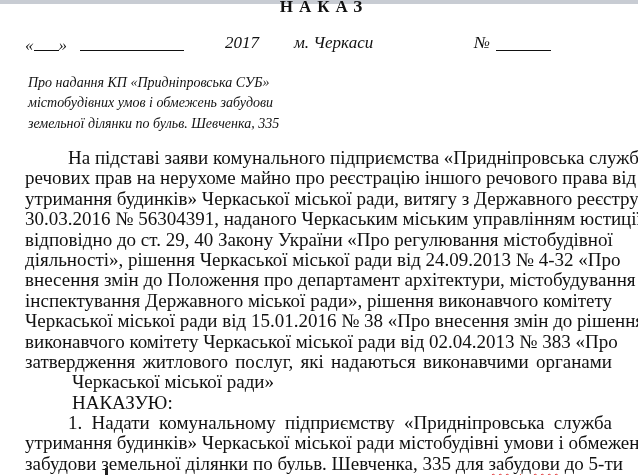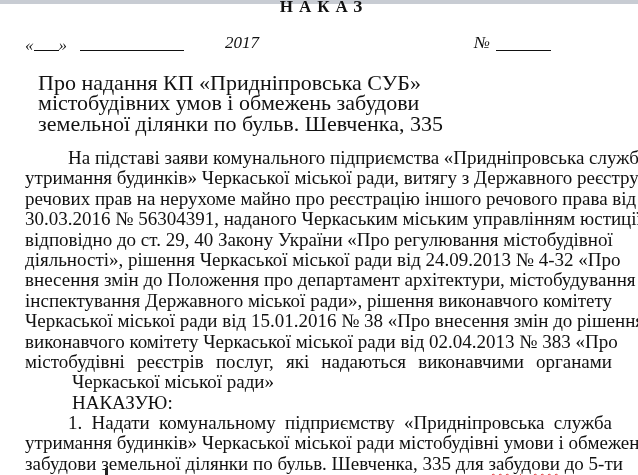--- a/index.html
+++ b/index.html
@@ -49,23 +49,24 @@
     }
     .blank {
       display: inline-block;
       border-bottom: 1px solid #111;
       height: 17px;
       vertical-align: baseline;
     }
     .title-block {
       position: absolute;
       top: 73px;
-      left: 38px;
-      font-size: 22px;
+      left: 28px;
+      font-size: 14px;
       line-height: 20.4px;
+      font-style: italic;
     }
     .title-block div { white-space: nowrap; }
     .body {
       position: absolute;
       top: 148px;
       left: 25px;
       width: 587px;
       font-size: 19px;
       line-height: 20.4px;
     }
@@ -105,42 +106,43 @@
 <div class="top-band"></div>
 
 <div class="heading">НАКАЗ</div>
 
 <div class="date-line">
   <span style="left:25px;">
     <span style="position:static">«</span><span class="blank" style="width:25px;position:static"></span><span style="position:static">»</span>
   </span>
   <span class="blank" style="left:80px; width:104px; top:0;"></span>
   <span style="left:193px;margin-left:32px;">2017</span>
+  <span style="left:294px;">м. Черкаси</span>
   <span style="left:474px;">№</span>
   <span class="blank" style="left:496px; width:55px; top:0;"></span>
 </div>
 
 <div class="title-block">
   <div>Про надання КП «Придніпровська СУБ»</div>
   <div>містобудівних умов і обмежень забудови</div>
   <div>земельної ділянки по бульв. Шевченка, 335</div>
 </div>
 
 <div class="body">
   <div class="line indent">На підставі заяви комунального підприємства «Придніпровська служба</div>
+  <div class="line">речових прав на нерухоме майно про реєстрацію іншого речового права від</div>
   <div class="line">утримання будинків» Черкаської міської ради, витягу з Державного реєстру</div>
-  <div class="line">речових прав на нерухоме майно про реєстрацію іншого речового права від</div>
   <div class="line">30.03.2016 № 56304391, наданого Черкаським міським управлінням юстиції,</div>
   <div class="line">відповідно до ст. 29, 40 Закону  України  «Про регулювання містобудівної</div>
   <div class="line">діяльності», рішення Черкаської міської ради від 24.09.2013 № 4-32 «Про</div>
   <div class="line">внесення змін до Положення про департамент архітектури, містобудування та</div>
   <div class="line">інспектування Державного міської ради», рішення виконавчого комітету</div>
   <div class="line">Черкаської міської ради від 15.01.2016 № 38 «Про внесення змін до рішення</div>
   <div class="line">виконавчого комітету Черкаської міської ради від 02.04.2013 № 383 «Про</div>
-  <div class="line">містобудівні реєстрів послуг, які надаються виконавчими органами</div>
+  <div class="line">затвердження житлового послуг, які надаються виконавчими органами</div>
   <div class="line last">Черкаської міської ради»</div>
   <div class="line last">НАКАЗУЮ:</div>
   <div class="line indent">1. Надати комунальному підприємству «Придніпровська служба</div>
   <div class="line">утримання будинків» Черкаської міської ради містобудівні умови і обмеження</div>
   <div class="line"><span>забудови земельної ділянки по бульв. Шевченка, 335 для </span><span class="spell">забудови</span><span> до 5-ти</span></div>
   <div class="line last"><span>поверхового житлового будинку офісних приміщень (</span><span class="spell">додаються</span><span>).</span></div>
 </div>
 
 <div class="frag"></div>
 

